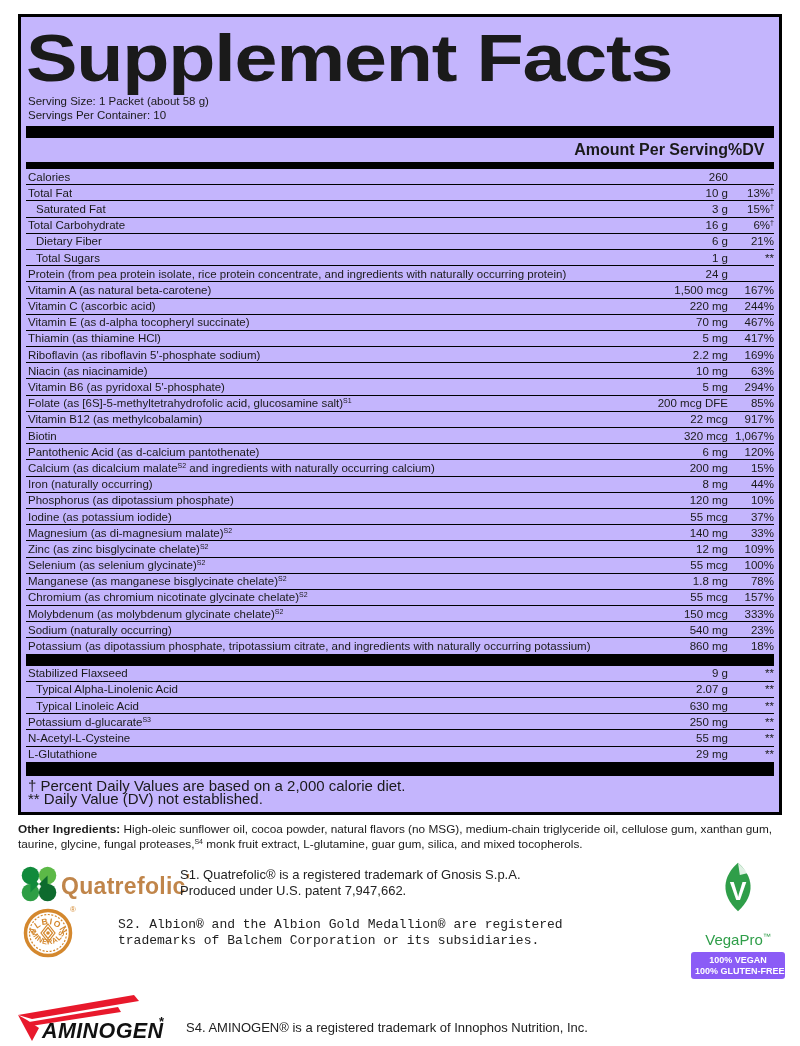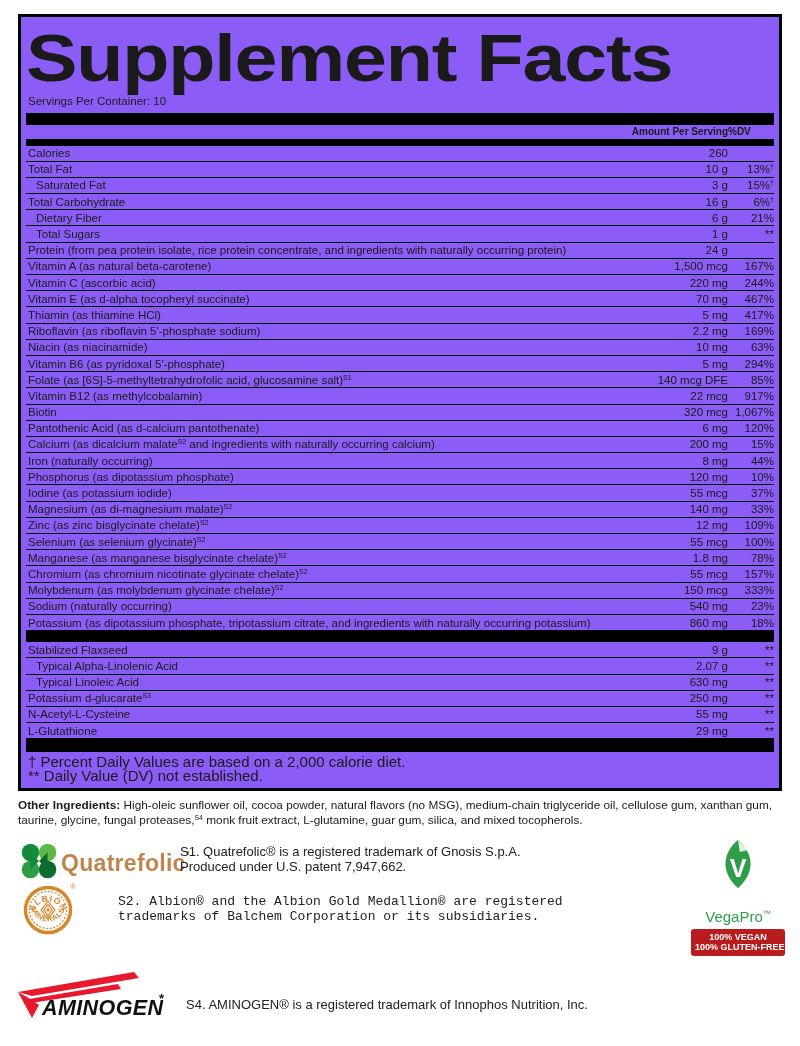--- a/index.html
+++ b/index.html
@@ -1,33 +1,33 @@
 <!DOCTYPE html>
 <html><head>
 <meta charset="utf-8">
 <style>
   * { margin:0; padding:0; box-sizing:border-box; }
   html,body { width:800px; background:#fff; color:#1a1a1a;
     font-family:"Liberation Sans", sans-serif; }
   body { width:800px; height:1046px; overflow:hidden; position:relative; }
 
-  .facts-box { margin:14px 18px 0; border:3px solid #000; padding:0 5px 4px; background:#8b5cf6; }
+  .facts-box { margin:14px 18px 0; border:3px solid #000; padding:0 5px 4px; background:#c4b5fd; }
 
   .sf-title { font-size:66px; font-weight:bold; letter-spacing:-1px; white-space:nowrap;
     height:78px; line-height:82px; transform:scaleX(1.17); transform-origin:0 50%; }
 
   .serving-line { font-size:11.5px; line-height:13.5px; padding-left:2px; }
 
   .bar { background:#000; }
   .bar-thick { height:12px; margin-top:4px; }
   .bar-thin  { height:7px; }
   .bar-mid   { height:12px; }
   .bar-foot  { height:14px; }
 
-  .col-hdr { display:flex; align-items:center; height:14px; font-size:10px; font-weight:bold; }
+  .col-hdr { display:flex; align-items:center; height:24px; font-size:16px; font-weight:bold; }
   .col-hdr .amt-h { margin-left:auto; white-space:nowrap; }
   .col-hdr .dv-h  { width:46px; text-align:left; white-space:nowrap; }
 
   .row { display:flex; align-items:center; height:16.2px; border-top:1px solid #000;
     font-size:11.5px; }
   .row.first { border-top:none; height:15.2px; }
   .row .nm  { white-space:nowrap; overflow:hidden; padding-left:2px; }
   .row .nm.ind { padding-left:10px; }
   .row .amt { margin-left:auto; white-space:nowrap; }
   .row .dv  { width:46px; text-align:right; white-space:nowrap; }
@@ -48,32 +48,33 @@
   .s1-note { position:absolute; left:162px; top:8px; width:352px; }
   .s2-note { position:absolute; left:100px; top:58px; width:470px;font-family:Liberation Mono, monospace; }
   .s3-note { position:absolute; left:2px; top:112px; }
   .s4-note { position:absolute; left:168px; top:161px; }
 
   .albion-wrap { position:absolute; left:4px; top:44px; }
 
   .vegapro-wrap { position:absolute; right:-4px; top:2px; width:96px; text-align:center; }
   .vegapro-word { font-size:15px; color:#2f9e49; line-height:17px; margin-top:11px; }
   .vegapro-word .tmk { font-size:8px; vertical-align:6px; }
-  .vegapro-badge { margin:4px auto 0; background:#b91c1c; border-radius:3px; padding:3px 4px;
+  .vegapro-badge { margin:4px auto 0; background:#8b5cf6; border-radius:3px; padding:3px 4px;
     width:94px; }
   .vegapro-badge div { color:#fff; font-weight:bold; font-size:9px; line-height:10.5px;
     white-space:nowrap; }
 
   .aminogen-wrap { position:absolute; left:0px; top:134px; }
 </style>
 </head>
 <body>
 
 <div class="facts-box">
   <div class="sf-title">Supplement Facts</div>
+  <div class="serving-line">Serving Size: 1 Packet (about 58 g)</div>
   <div class="serving-line">Servings Per Container: 10</div>
 
   <div class="bar bar-thick"></div>
 
   <div class="col-hdr">
     <span class="amt-h">Amount Per Serving</span>
     <span class="dv-h">%DV</span>
   </div>
 
   <div class="bar bar-thin"></div>
@@ -144,21 +145,21 @@
         <span class="amt">10 mg</span>
         <span class="dv">63%</span>
       </div>
       <div class="row">
         <span class="nm">Vitamin B6 (as pyridoxal 5'-phosphate)</span>
         <span class="amt">5 mg</span>
         <span class="dv">294%</span>
       </div>
       <div class="row">
         <span class="nm">Folate (as [6S]-5-methyltetrahydrofolic acid, glucosamine salt)<sup>S1</sup></span>
-        <span class="amt">140 mcg DFE</span>
+        <span class="amt">200 mcg DFE</span>
         <span class="dv">85%</span>
       </div>
       <div class="row">
         <span class="nm">Vitamin B12 (as methylcobalamin)</span>
         <span class="amt">22 mcg</span>
         <span class="dv">917%</span>
       </div>
       <div class="row">
         <span class="nm">Biotin</span>
         <span class="amt">320 mcg</span>

